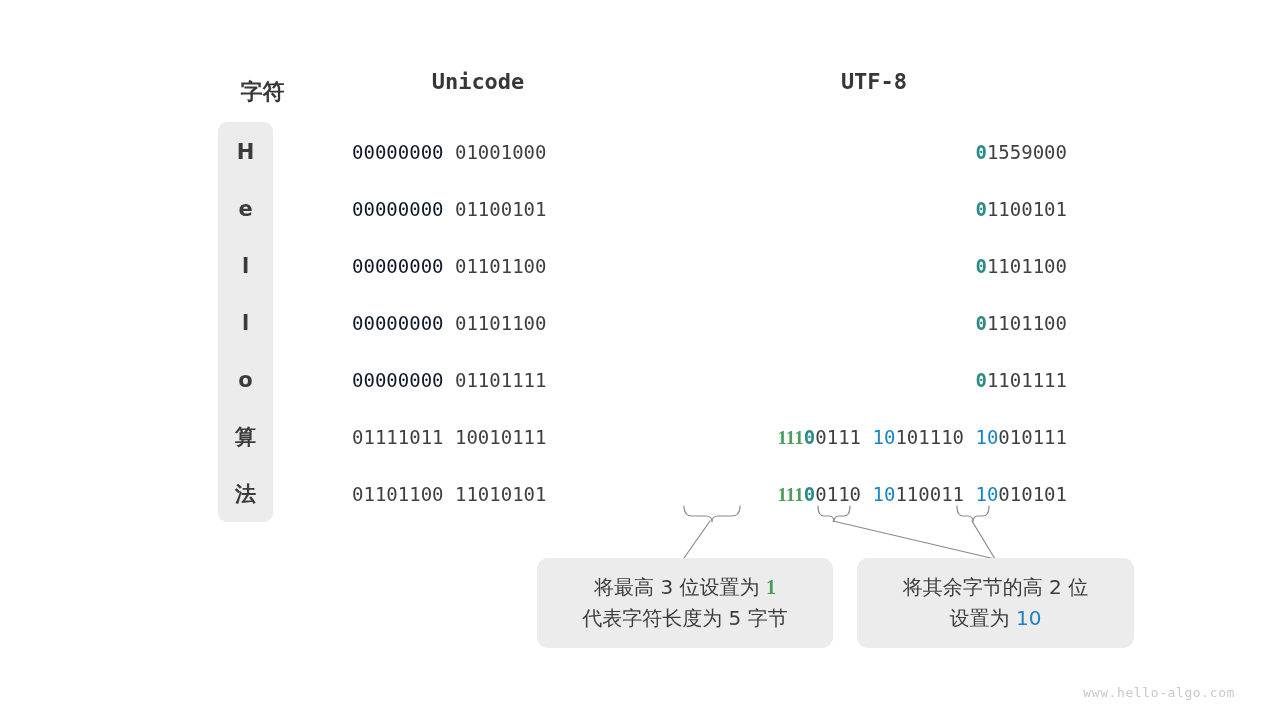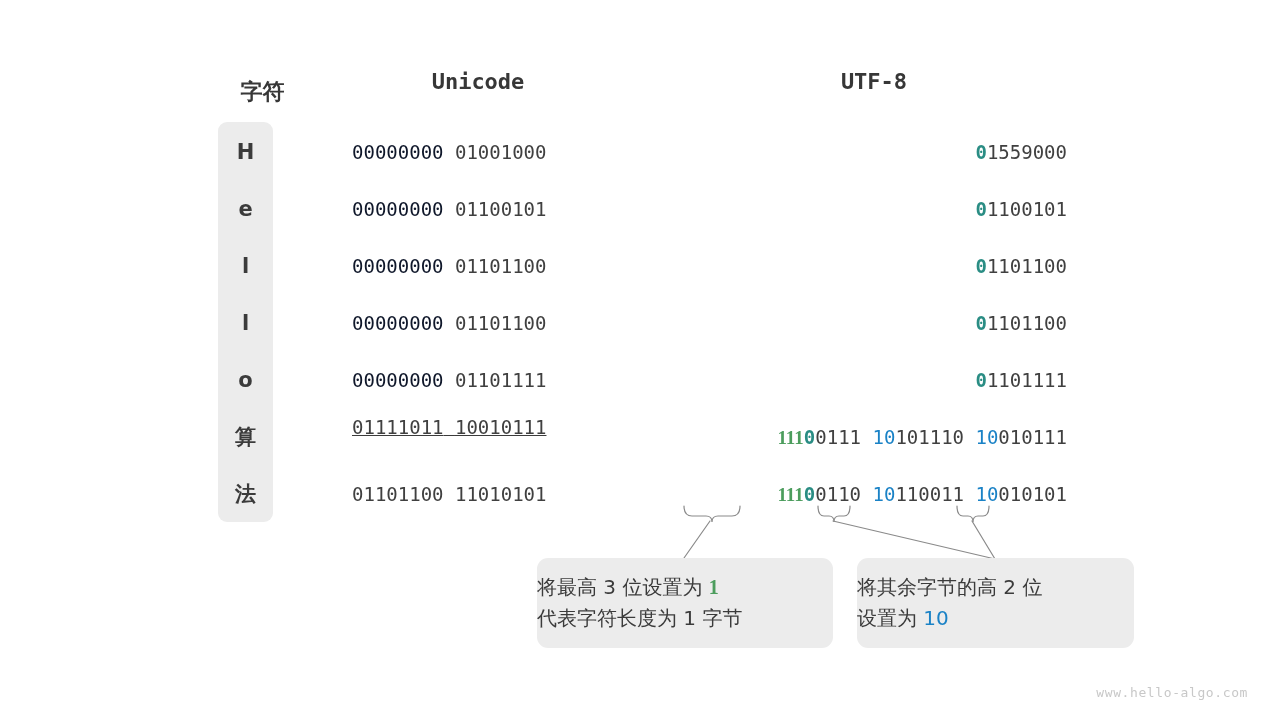--- a/index.html
+++ b/index.html
@@ -89,34 +89,35 @@
   .green { color: #4c9d5d; font-weight: bold; font-family: Liberation Serif, serif; }
   .blue  { color: #1a82c6; font-weight: normal; }
 
   
   .callout {
     position: absolute;
     background: #ececec;
     border-radius: 11px;
     display: flex;
     flex-direction: column;
+    align-items: center;
     justify-content: center;
     font-family: "DejaVu Sans", "Liberation Sans", sans-serif;
     font-size: 20px;
     color: #3b3b3b;
     line-height: 31px;
     white-space: nowrap;
   }
   #callout-left  { left: 537px; top: 558px; width: 296px; height: 90px; }
   #callout-right { left: 857px; top: 558px; width: 277px; height: 90px; }
 
   
   #watermark {
     position: absolute;
-    right: 32px;
+    right: 45px;
     bottom: 20px;
     font-family: "DejaVu Sans Mono", "Liberation Mono", monospace;
     font-size: 13px;
     color: #c8c8c8;
     letter-spacing: 0.6px;
   }
 
   
   #connectors {
     position: absolute;
@@ -147,21 +148,21 @@
       <div class="char-cell" style="top: 254px;">l</div>
       <div class="bin uni-cell" style="top: 253px;"><span class="dim">00000000</span><span> </span><span class="dark">01101100</span></div>
       <div class="bin utf-cell" style="top: 253px;"><span class="teal">0</span><span class="dark">1101100</span></div>
       <div class="char-cell" style="top: 311px;">l</div>
       <div class="bin uni-cell" style="top: 310px;"><span class="dim">00000000</span><span> </span><span class="dark">01101100</span></div>
       <div class="bin utf-cell" style="top: 310px;"><span class="teal">0</span><span class="dark">1101100</span></div>
       <div class="char-cell" style="top: 368px;">o</div>
       <div class="bin uni-cell" style="top: 367px;"><span class="dim">00000000</span><span> </span><span class="dark">01101111</span></div>
       <div class="bin utf-cell" style="top: 367px;"><span class="teal">0</span><span class="dark">1101111</span></div>
       <div class="char-cell" style="top: 425px;">算</div>
-      <div class="bin uni-cell" style="top: 414px; text-decoration: underline;"><span class="dark">01111011</span><span> </span><span class="dark">10010111</span></div>
+      <div class="bin uni-cell" style="top: 424px;"><span class="dark">01111011</span><span> </span><span class="dark">10010111</span></div>
       <div class="bin utf-cell" style="top: 424px;"><span class="green">111</span><span class="teal">0</span><span class="dark">0111</span><span> </span><span class="blue">10</span><span class="dark">101110</span><span> </span><span class="blue">10</span><span class="dark">010111</span></div>
       <div class="char-cell" style="top: 482px;">法</div>
       <div class="bin uni-cell" style="top: 481px;"><span class="dark">01101100</span><span> </span><span class="dark">11010101</span></div>
       <div class="bin utf-cell" style="top: 481px;"><span class="green">111</span><span class="teal">0</span><span class="dark">0110</span><span> </span><span class="blue">10</span><span class="dark">110011</span><span> </span><span class="blue">10</span><span class="dark">010101</span></div>
     </div>
 
   <svg id="connectors" viewBox="0 0 1280 720" xmlns="http://www.w3.org/2000/svg">
     <g fill="none" stroke="#8a8a8a" stroke-width="1.2" stroke-linecap="round">
 
       <path d="M684,506 Q684,516 692,516 L706,516 Q712,516 712,522 Q712,516 718,516 L732,516 Q740,516 740,506"></path>
@@ -173,21 +174,21 @@
       <path d="M833,521 L995,559"></path>
 
       <path d="M957,506 Q957,516 963,516 L968,516 Q973,516 973,522 Q973,516 978,516 L983,516 Q989,516 989,506"></path>
 
       <path d="M972,521 L995,559"></path>
     </g>
   </svg>
 
   <div class="callout" id="callout-left">
     <div><span>将最高 3 位设置为 </span><span class="green">1</span></div>
-    <div>代表字符长度为 1 字节</div>
+    <div>代表字符长度为 5 字节</div>
   </div>
 
   <div class="callout" id="callout-right">
     <div>将其余字节的高 2 位</div>
     <div><span>设置为 </span><span class="blue">10</span></div>
   </div>
 
   <div id="watermark">www.hello-algo.com</div>
 
 </div>

